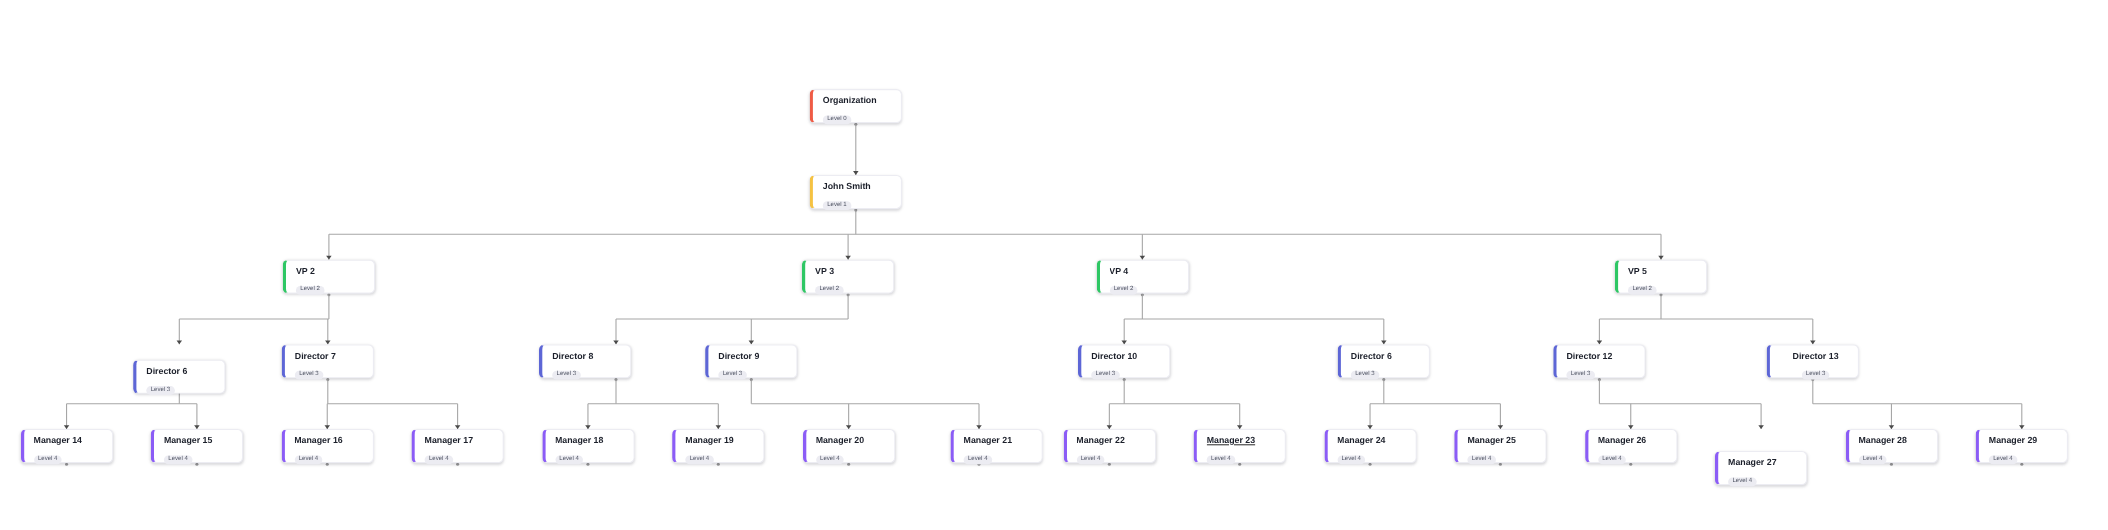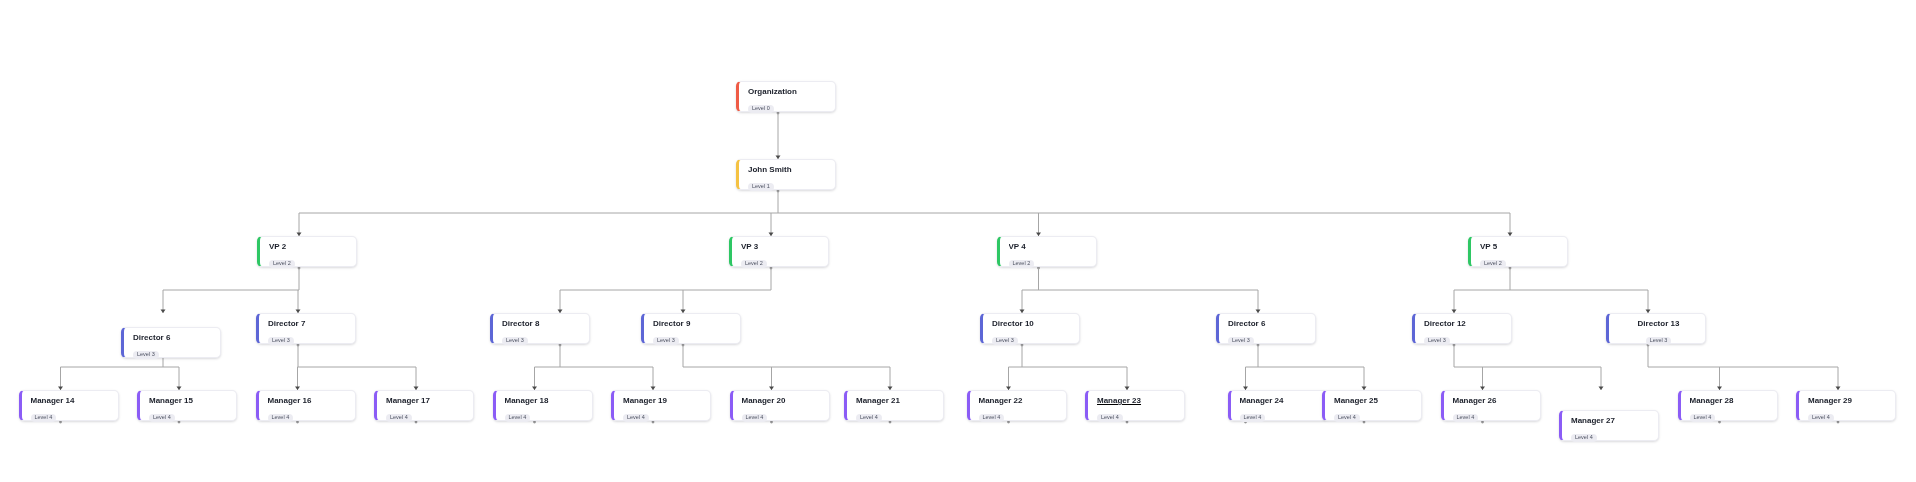--- a/index.html
+++ b/index.html
@@ -17,21 +17,21 @@
   }
   #edges {
     position: absolute;
     left: 0; top: 0;
     width: 1916px;
     height: 482px;
     pointer-events: none;
   }
   .node {
     position: absolute;
-    width: 100px;
+    width: 84px;
     height: 31px;
     box-sizing: border-box;
     background: #ffffff;
     border: 1px solid #ececf2;
     border-left-width: 3px;
     border-left-style: solid;
     border-radius: 5px;
     box-shadow: 0 1px 3px rgba(16, 24, 40, 0.10), 0 1px 2px rgba(16, 24, 40, 0.06);
     padding: 5px 6px 0 9px;
     cursor: pointer;
@@ -192,23 +192,23 @@
       <div class="node" style="left: 1216px; top: 313px; border-left-color: rgb(93, 102, 214);"><div class="node-title">Director 6</div><div class="node-badge">Level 3</div></div>
       <div class="node" style="left: 1412px; top: 313px; border-left-color: rgb(93, 102, 214);"><div class="node-title">Director 12</div><div class="node-badge">Level 3</div></div>
       <div class="node" style="left: 1606px; top: 313px; border-left-color: rgb(93, 102, 214); text-align: center;"><div class="node-title">Director 13</div><div class="node-badge">Level 3</div></div>
       <div class="node" style="left: 18.5px; top: 390px; border-left-color: rgb(139, 92, 246);"><div class="node-title">Manager 14</div><div class="node-badge">Level 4</div></div>
       <div class="node" style="left: 137px; top: 390px; border-left-color: rgb(139, 92, 246);"><div class="node-title">Manager 15</div><div class="node-badge">Level 4</div></div>
       <div class="node" style="left: 255.5px; top: 390px; border-left-color: rgb(139, 92, 246);"><div class="node-title">Manager 16</div><div class="node-badge">Level 4</div></div>
       <div class="node" style="left: 374px; top: 390px; border-left-color: rgb(139, 92, 246);"><div class="node-title">Manager 17</div><div class="node-badge">Level 4</div></div>
       <div class="node" style="left: 492.5px; top: 390px; border-left-color: rgb(139, 92, 246);"><div class="node-title">Manager 18</div><div class="node-badge">Level 4</div></div>
       <div class="node" style="left: 611px; top: 390px; border-left-color: rgb(139, 92, 246);"><div class="node-title">Manager 19</div><div class="node-badge">Level 4</div></div>
       <div class="node" style="left: 729.5px; top: 390px; border-left-color: rgb(139, 92, 246);"><div class="node-title">Manager 20</div><div class="node-badge">Level 4</div></div>
-      <div class="node" style="left: 844px; top: 390px; border-left-color: rgb(139, 92, 246);"><div class="node-title">Manager 21</div><div class="node-badge">Level 4</div></div>
+      <div class="node" style="left: 864px; top: 390px; border-left-color: rgb(139, 92, 246);"><div class="node-title">Manager 21</div><div class="node-badge">Level 4</div></div>
       <div class="node" style="left: 966.5px; top: 390px; border-left-color: rgb(139, 92, 246);"><div class="node-title">Manager 22</div><div class="node-badge">Level 4</div></div>
       <div class="node" style="left: 1085px; top: 390px; border-left-color: rgb(139, 92, 246); text-decoration: underline;"><div class="node-title">Manager 23</div><div class="node-badge">Level 4</div></div>
-      <div class="node" style="left: 1203.5px; top: 390px; border-left-color: rgb(139, 92, 246); margin-left: 24px;"><div class="node-title">Manager 24</div><div class="node-badge">Level 4</div></div>
+      <div class="node" style="left: 1203.5px; top: 390px; border-left-color: rgb(139, 92, 246);"><div class="node-title">Manager 24</div><div class="node-badge">Level 4</div></div>
       <div class="node" style="left: 1322px; top: 390px; border-left-color: rgb(139, 92, 246);"><div class="node-title">Manager 25</div><div class="node-badge">Level 4</div></div>
       <div class="node" style="left: 1440.5px; top: 390px; border-left-color: rgb(139, 92, 246);"><div class="node-title">Manager 26</div><div class="node-badge">Level 4</div></div>
       <div class="node" style="left: 1559px; top: 410px; border-left-color: rgb(139, 92, 246);"><div class="node-title">Manager 27</div><div class="node-badge">Level 4</div></div>
       <div class="node" style="left: 1677.5px; top: 390px; border-left-color: rgb(139, 92, 246);"><div class="node-title">Manager 28</div><div class="node-badge">Level 4</div></div>
       <div class="node" style="left: 1796px; top: 390px; border-left-color: rgb(139, 92, 246);"><div class="node-title">Manager 29</div><div class="node-badge">Level 4</div></div>
     </div>
 </div>
 
 </body></html>

